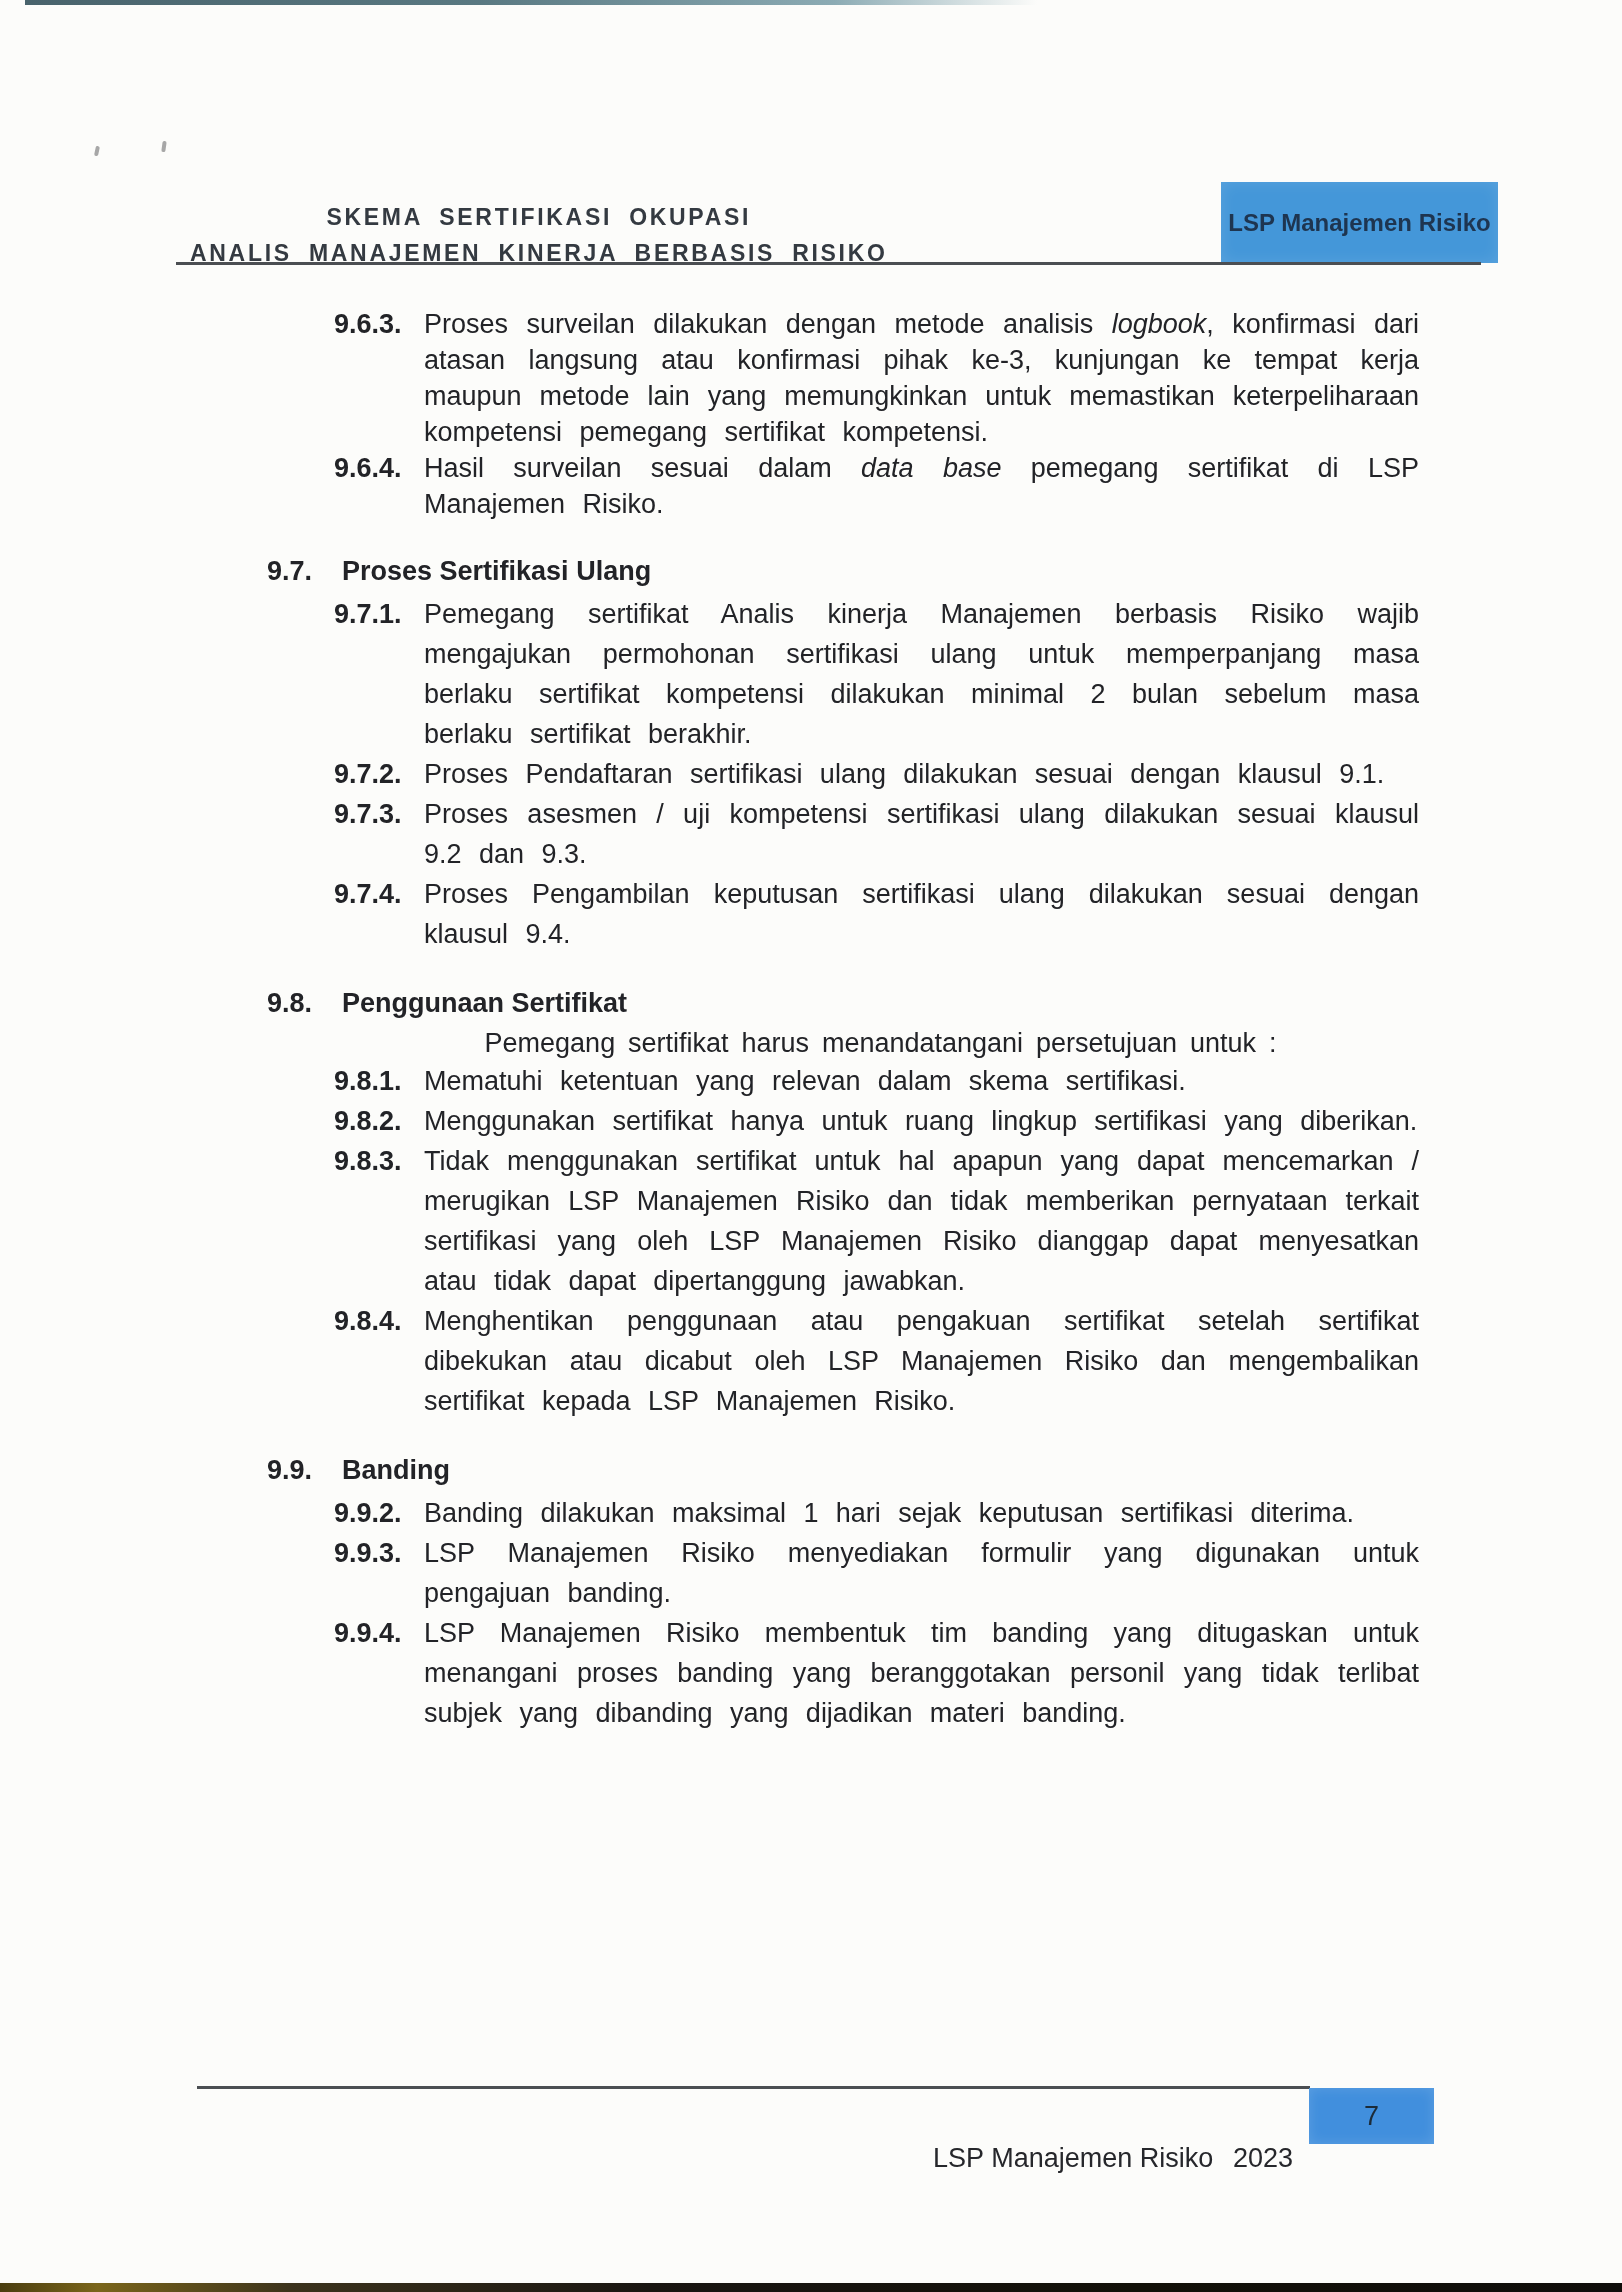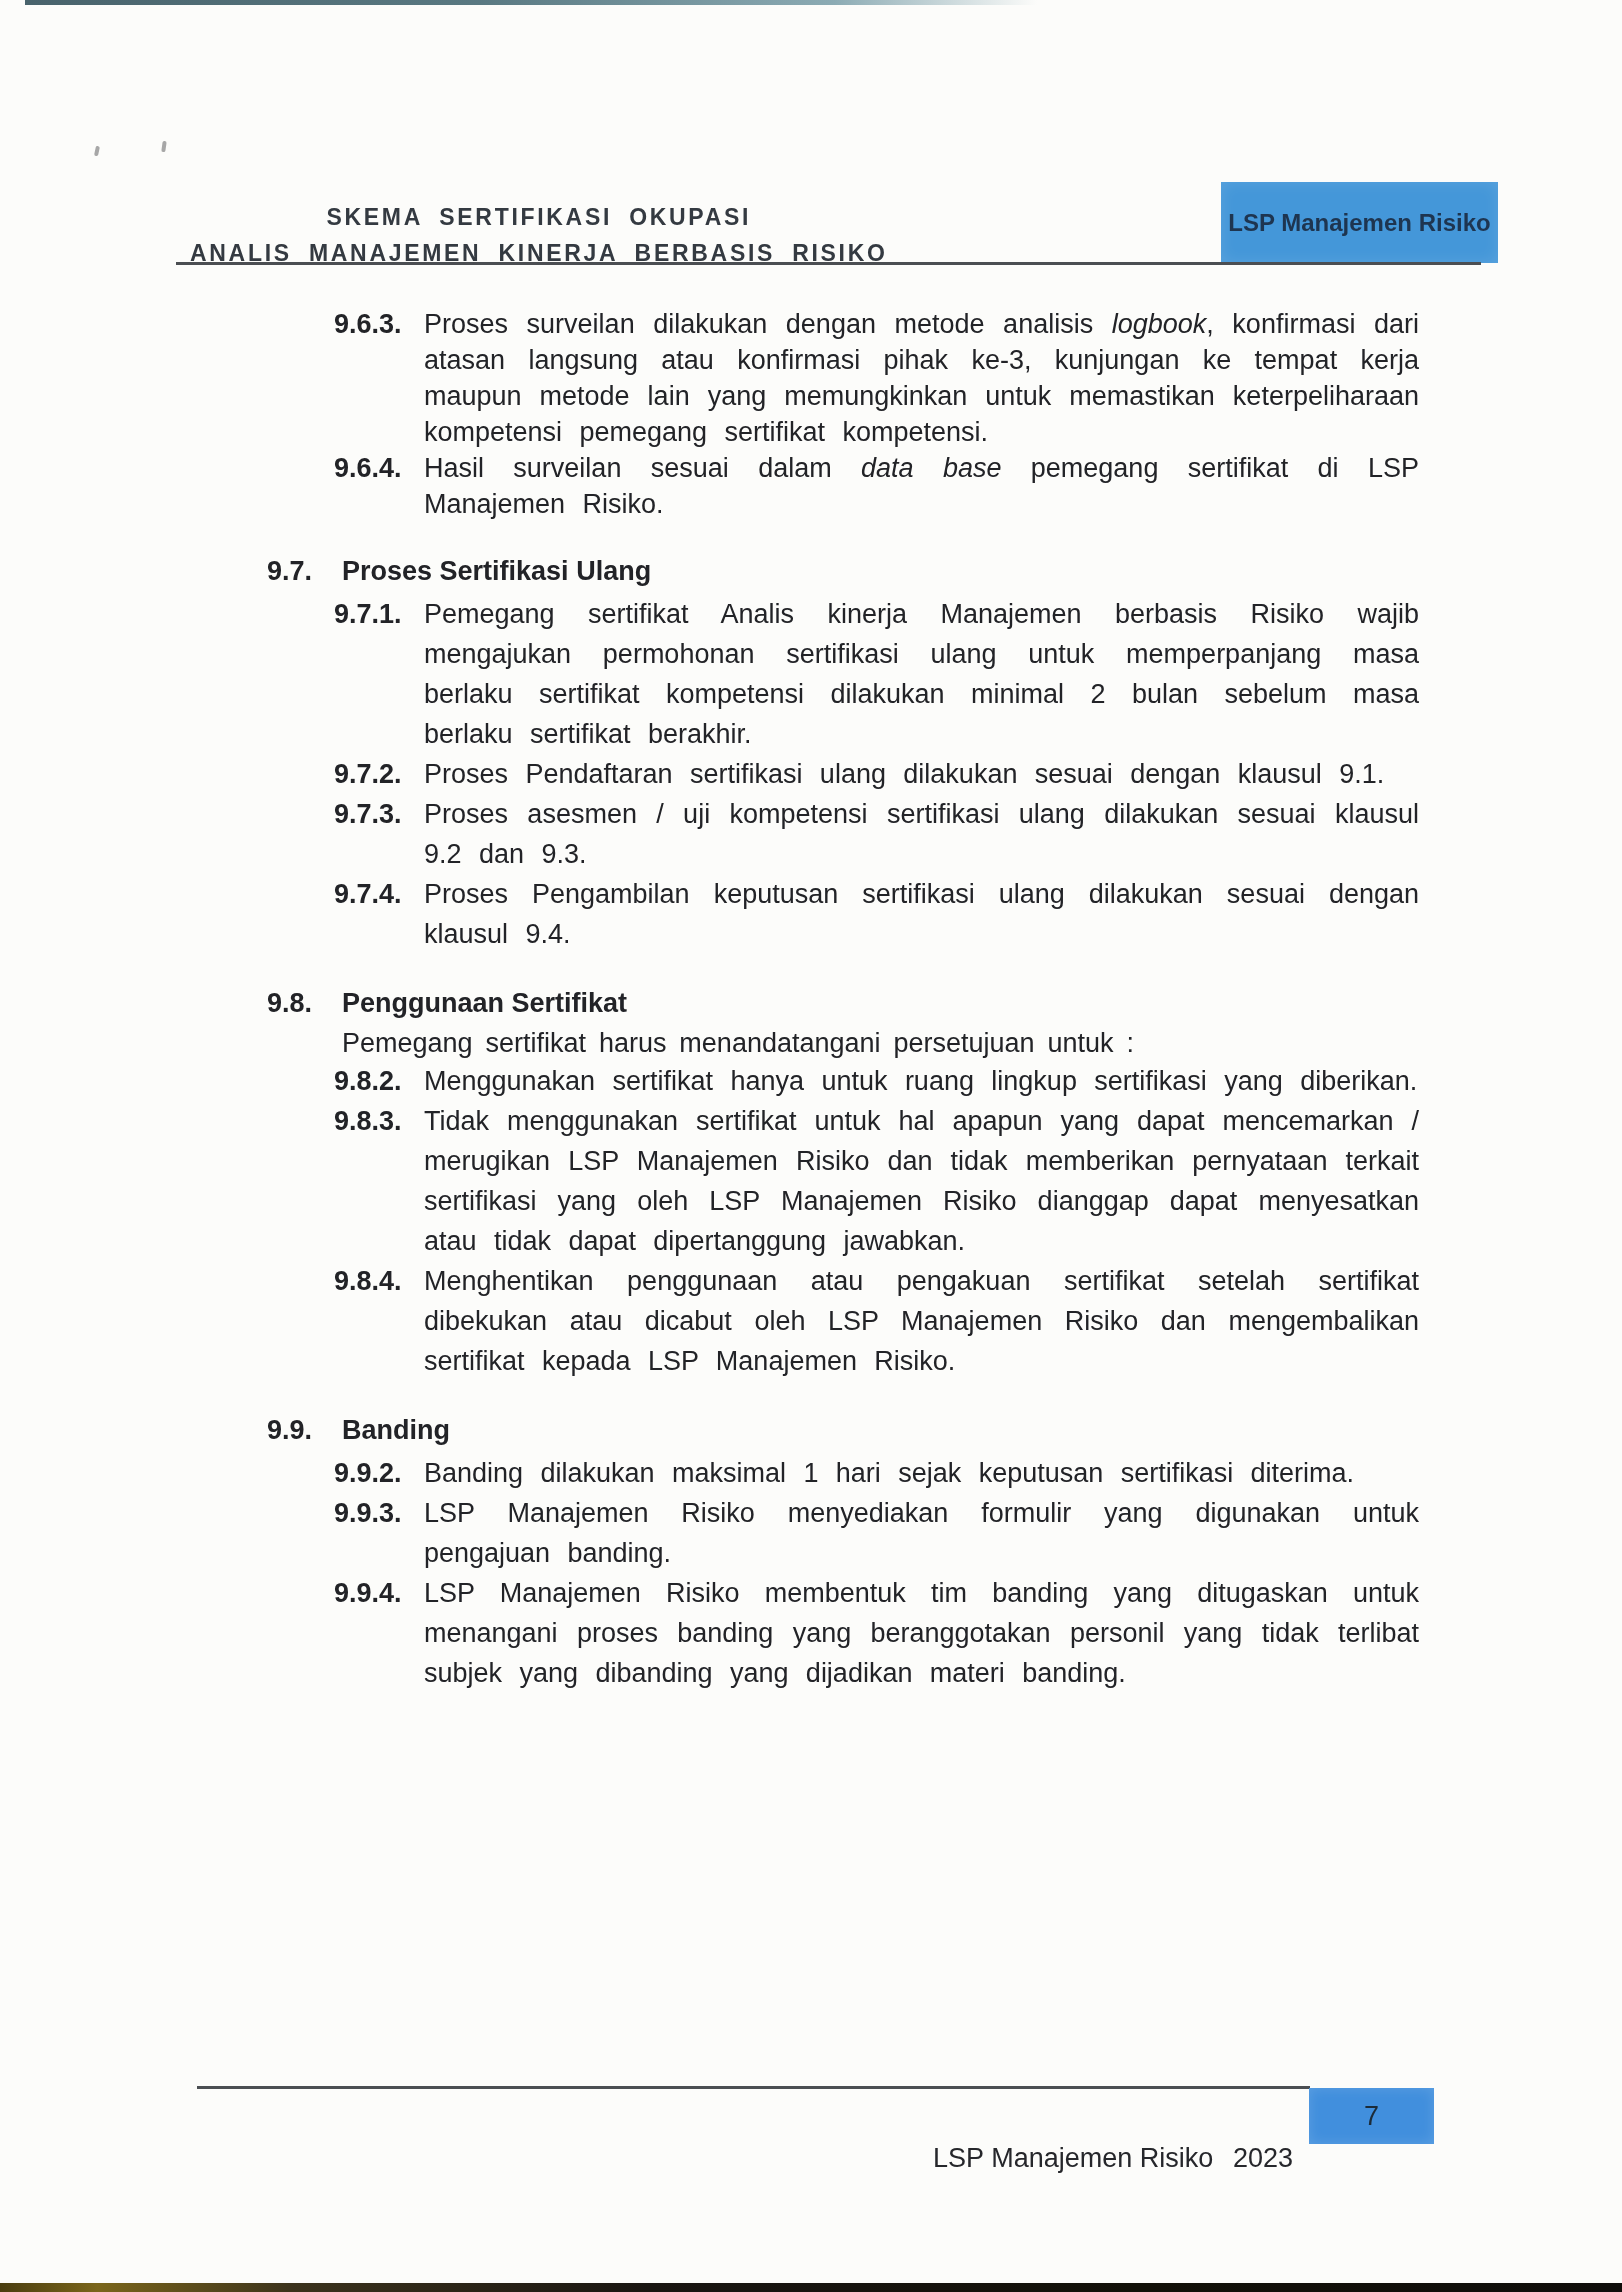--- a/index.html
+++ b/index.html
@@ -67,21 +67,21 @@
     margin-left:67px;
   }
   .clause .num{font-weight:bold;}
   .clause .txt{
     text-align:justify;
     word-spacing:9.9px;
   }
   .tight{line-height:36px;}
   .loose{line-height:40px;}
   .intro{
-    margin-left:75px;line-height:36px;word-spacing:5.4px;
+    margin-left:75px;line-height:36px;word-spacing:5.4px;text-align:center;
   }
   .it{font-style:italic;}
 
   
   .footer-rule{
     position:absolute;left:197px;top:2086px;width:1113px;height:2.7px;
     background:var(--rule);
   }
   .footer-text{
     position:absolute;top:2103px;right:330px;
@@ -147,20 +147,24 @@
     </div>
 
     <div class="sec">
       <span class="num">9.8.</span>
       <span>Penggunaan Sertifikat</span>
     </div>
 
     <div class="intro">Pemegang sertifikat harus menandatangani persetujuan untuk :</div>
 
     <div class="clause loose">
+      <span class="num">9.8.1.</span>
+      <span class="txt">Mematuhi ketentuan yang relevan dalam skema sertifikasi.</span>
+    </div>
+    <div class="clause loose">
       <span class="num">9.8.2.</span>
       <span class="txt">Menggunakan sertifikat hanya untuk ruang lingkup sertifikasi yang diberikan.</span>
     </div>
     <div class="clause loose">
       <span class="num">9.8.3.</span>
       <span class="txt">Tidak menggunakan sertifikat untuk hal apapun yang dapat mencemarkan / merugikan LSP Manajemen Risiko dan tidak memberikan pernyataan terkait sertifikasi yang oleh LSP Manajemen Risiko dianggap dapat menyesatkan atau tidak dapat dipertanggung jawabkan.</span>
     </div>
     <div class="clause loose">
       <span class="num">9.8.4.</span>
       <span class="txt">Menghentikan penggunaan atau pengakuan sertifikat setelah sertifikat dibekukan atau dicabut oleh LSP Manajemen Risiko dan mengembalikan sertifikat kepada LSP Manajemen Risiko.</span>

